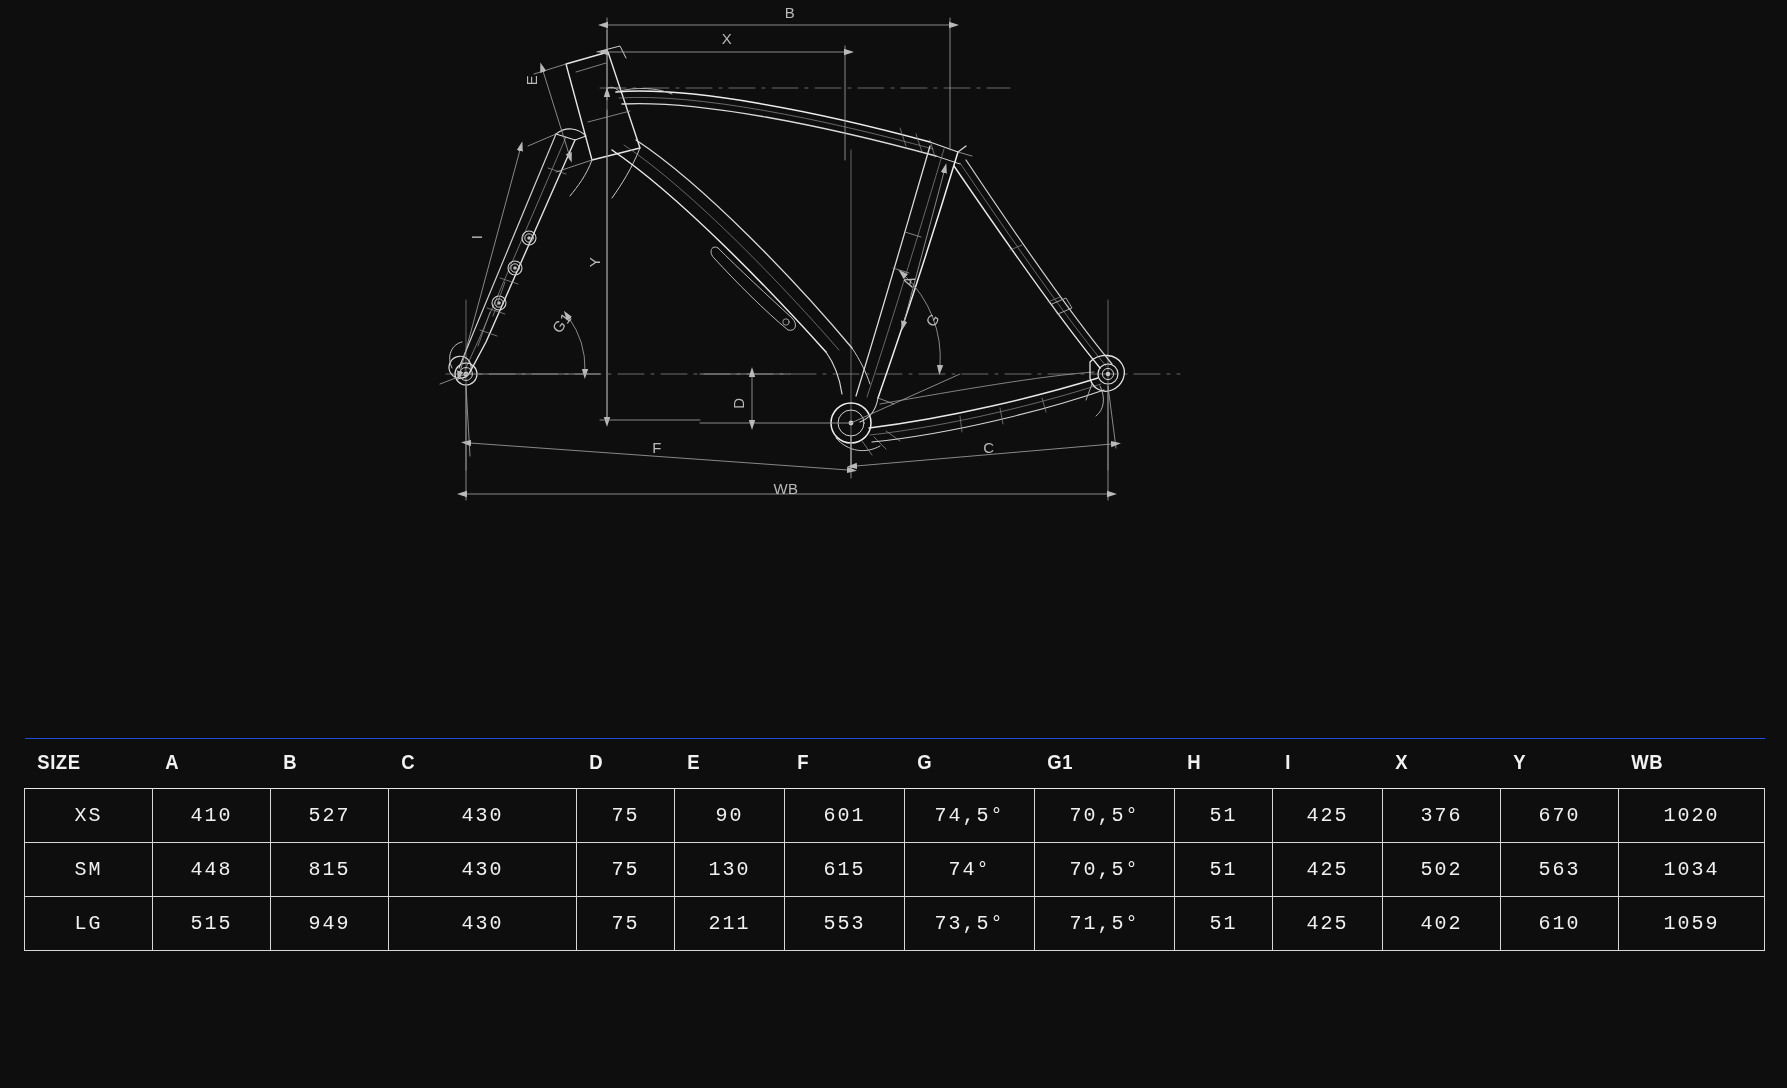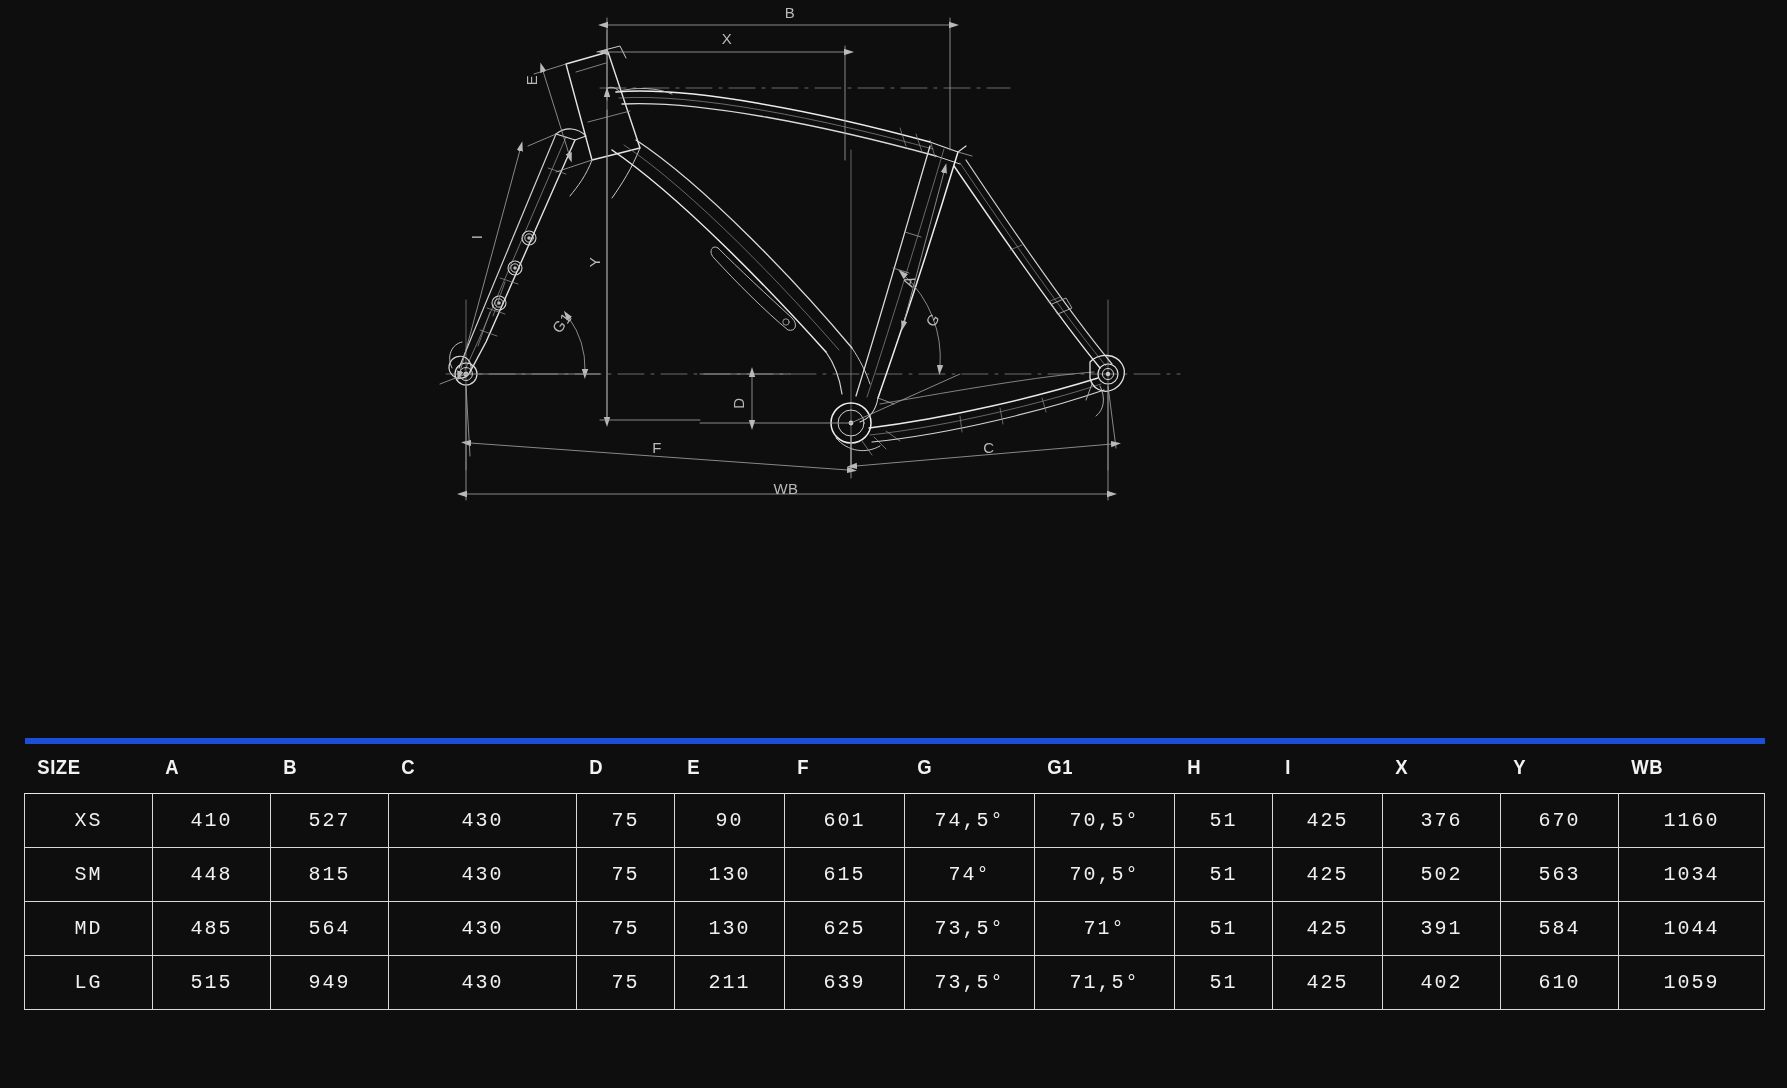--- a/index.html
+++ b/index.html
@@ -39,21 +39,21 @@
     font-size:21px;
     letter-spacing:.6px;
     text-align:left;
     padding:11px 0 14px 14px;
     border:none;
     white-space:nowrap;
     transform:scaleX(.88);
     transform-origin:left center;
   }
   table.geo thead tr{
-    border-top:6px solid #1d4ed8;
+    border-top:1px solid #1d4ed8;
     border-bottom:1px solid #e8e8e8;
   }
   table.geo tbody td{
     color:#f0f0f0;
     font-family:"Liberation Mono", monospace;
     font-size:20px;
     letter-spacing:2px;
     text-align:center;
     padding:15px 4px;
     border-right:1px solid #d8d8d8;
@@ -354,62 +354,46 @@
           <td>430</td>
           <td>75</td>
           <td>90</td>
           <td>601</td>
           <td>74,5°</td>
           <td>70,5°</td>
           <td>51</td>
           <td>425</td>
           <td>376</td>
           <td>670</td>
-          <td>1160</td>
+          <td>1020</td>
         </tr>
         <tr>
           <td>SM</td>
           <td>448</td>
           <td>815</td>
           <td>430</td>
           <td>75</td>
           <td>130</td>
           <td>615</td>
           <td>74°</td>
           <td>70,5°</td>
           <td>51</td>
           <td>425</td>
           <td>502</td>
           <td>563</td>
           <td>1034</td>
         </tr>
         <tr>
-          <td>MD</td>
-          <td>485</td>
-          <td>564</td>
-          <td>430</td>
-          <td>75</td>
-          <td>130</td>
-          <td>625</td>
-          <td>73,5°</td>
-          <td>71°</td>
-          <td>51</td>
-          <td>425</td>
-          <td>391</td>
-          <td>584</td>
-          <td>1044</td>
-        </tr>
-        <tr>
           <td>LG</td>
           <td>515</td>
           <td>949</td>
           <td>430</td>
           <td>75</td>
           <td>211</td>
-          <td>639</td>
+          <td>553</td>
           <td>73,5°</td>
           <td>71,5°</td>
           <td>51</td>
           <td>425</td>
           <td>402</td>
           <td>610</td>
           <td>1059</td>
         </tr>
       </tbody>
     </table>

